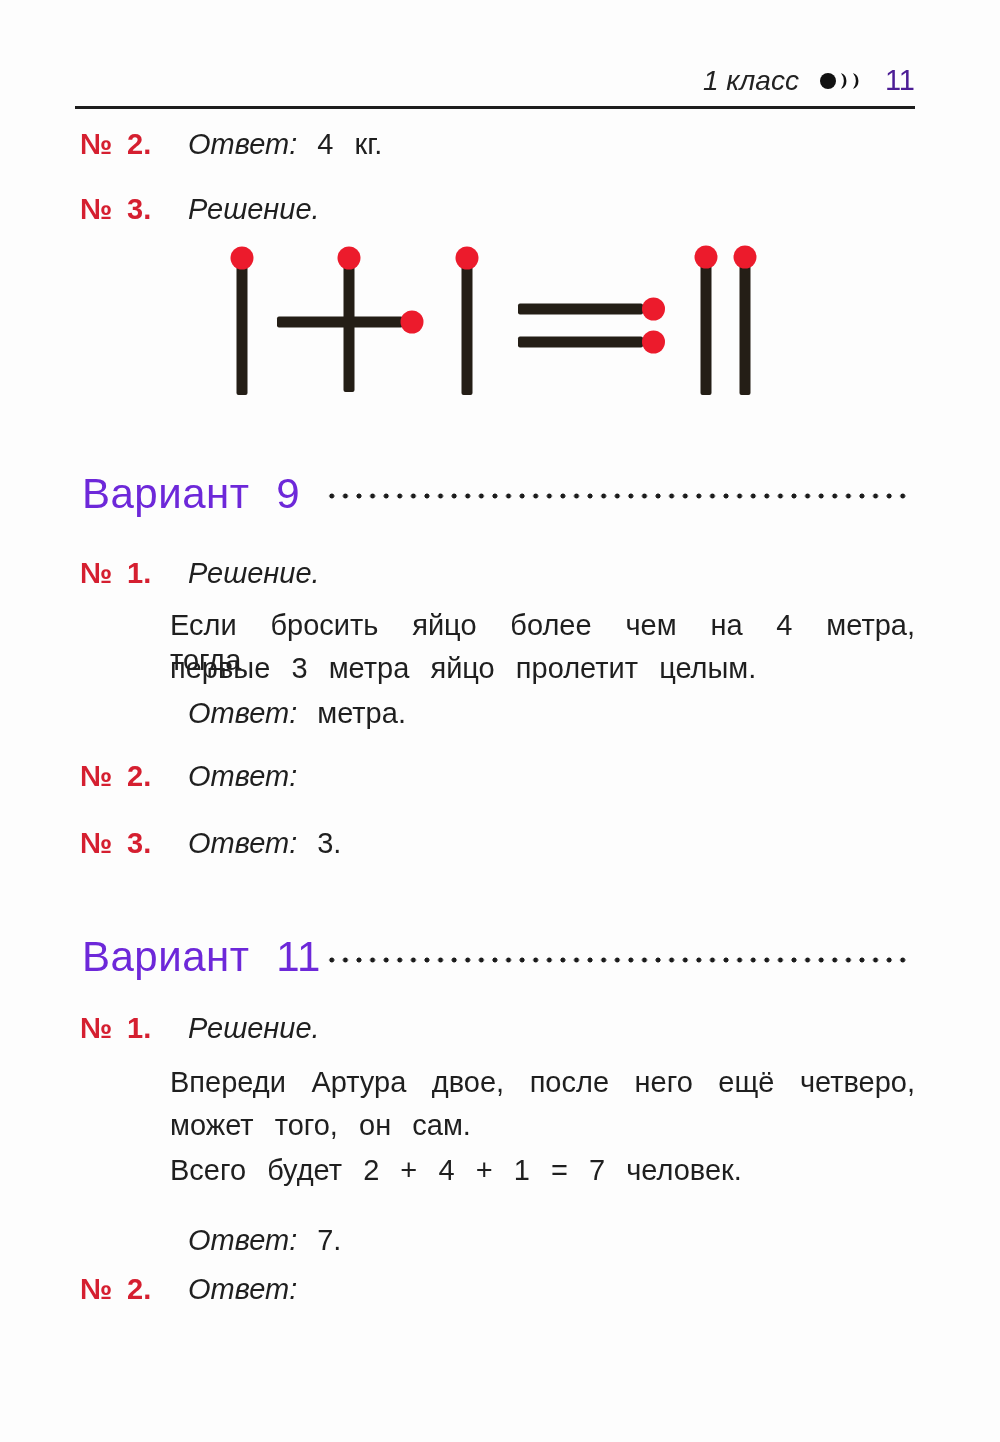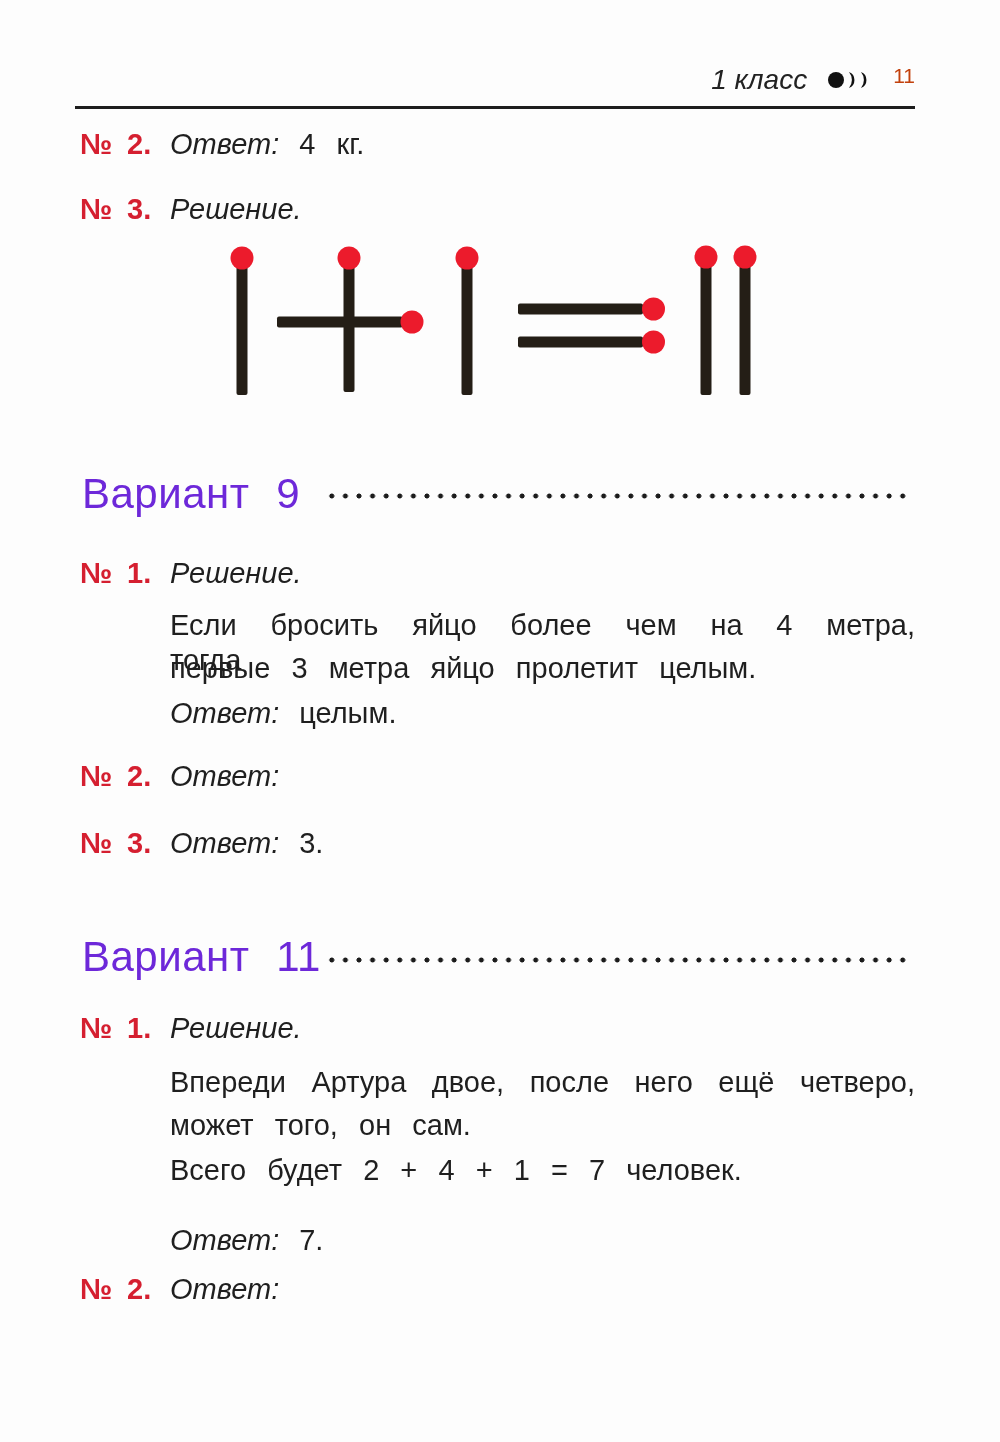--- a/index.html
+++ b/index.html
@@ -2,29 +2,29 @@
 <html><head>
 <meta charset="utf-8">
 <style>
   html,body{margin:0;padding:0;}
   body{
     width:1000px;height:1442px;position:relative;background:#fdfdfd;
     font-family:"Liberation Sans",sans-serif;color:#1f1f1f;overflow:hidden;
   }
   .abs{position:absolute;}
   
-  .header{position:absolute;top:64px;right:85px;display:flex;gap:20px;}
+  .header{position:absolute;top:64px;right:85px;display:flex;align-items:center;gap:20px;}
   .course{font-style:italic;font-size:28px;color:#222;}
-  .pageno{font-size:21px;color:#c2410c;}
+  .pageno{font-size:29px;color:#4c1d95;}
   .hrule{position:absolute;top:106px;left:75px;width:840px;height:2.5px;background:#1d1d1d;}
   
   .row{position:absolute;left:80px;font-size:29px;white-space:nowrap;display:flex;align-items:baseline;}
   .no{color:#d51f30;font-weight:bold;width:47px;flex:0 0 auto;}
   .num{color:#d51f30;font-weight:bold;width:43px;flex:0 0 auto;}
-  .lbl{font-style:italic;margin-right:20px;}
+  .lbl{font-style:italic;margin-right:20px;margin-left:18px;}
   .ans{word-spacing:0.45em;}
   
   .par{position:absolute;left:170px;right:85px;font-size:29px;word-spacing:0.45em;line-height:1.2;}
   .just{text-align:justify;text-align-last:justify;}
   .ansrow{position:absolute;left:170px;font-size:29px;white-space:nowrap;}
   
   .vtitle{position:absolute;left:82px;font-size:42px;font-weight:normal;color:#6d28d9;
           letter-spacing:0.5px;word-spacing:0.35em;}
   .dots{position:absolute;left:325px;right:88px;height:6px;
         background-image:radial-gradient(circle,#1b1b1b 2.2px,transparent 2.8px);
@@ -89,21 +89,21 @@
 <div class="dots" style="top:493px;"></div>
 
 <div class="row" style="top:557px;">
   <span class="no">№</span>
   <span class="num">1.</span>
   <span class="lbl">Решение.</span>
 </div>
 <div class="par just" style="top:608px;">Если бросить яйцо более чем на 4 метра, тогда</div>
 <div class="par" style="top:651px;">первые 3 метра яйцо пролетит целым.</div>
 <div class="ansrow" style="top:697px;">
-  <span class="lbl">Ответ:</span><span class="ans">целым.</span>
+  <span class="lbl">Ответ:</span><span class="ans">метра.</span>
 </div>
 
 <div class="row" style="top:760px;">
   <span class="no">№</span>
   <span class="num">2.</span>
   <span class="lbl">Ответ:</span>
 </div>
 <div class="row" style="top:827px;">
   <span class="no">№</span>
   <span class="num">3.</span>

